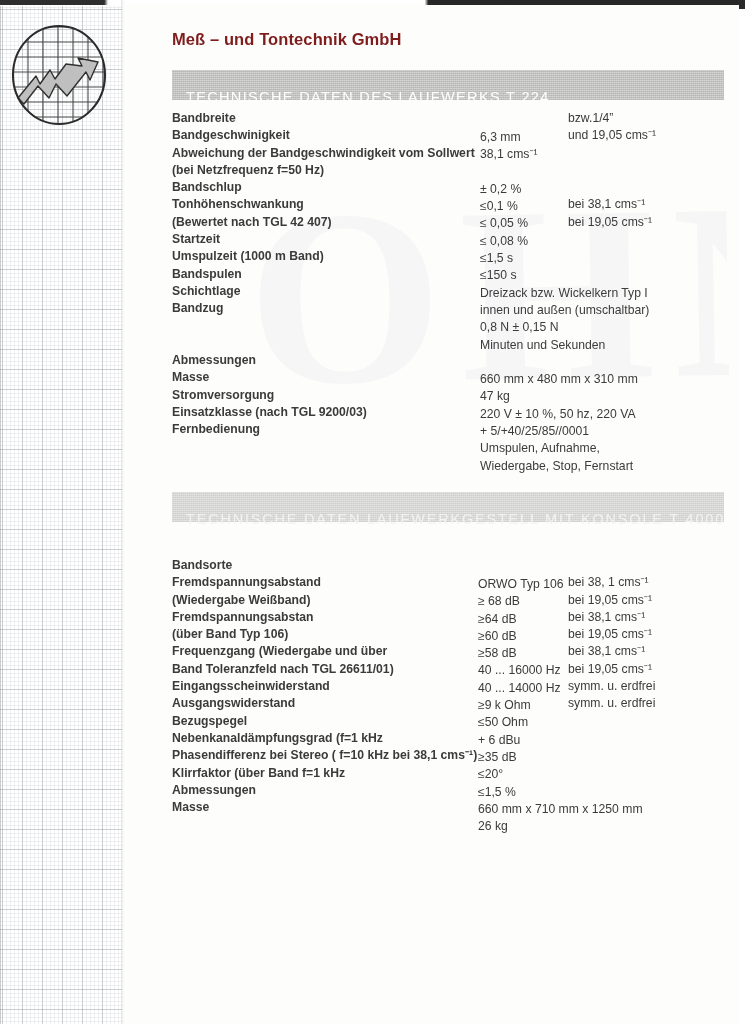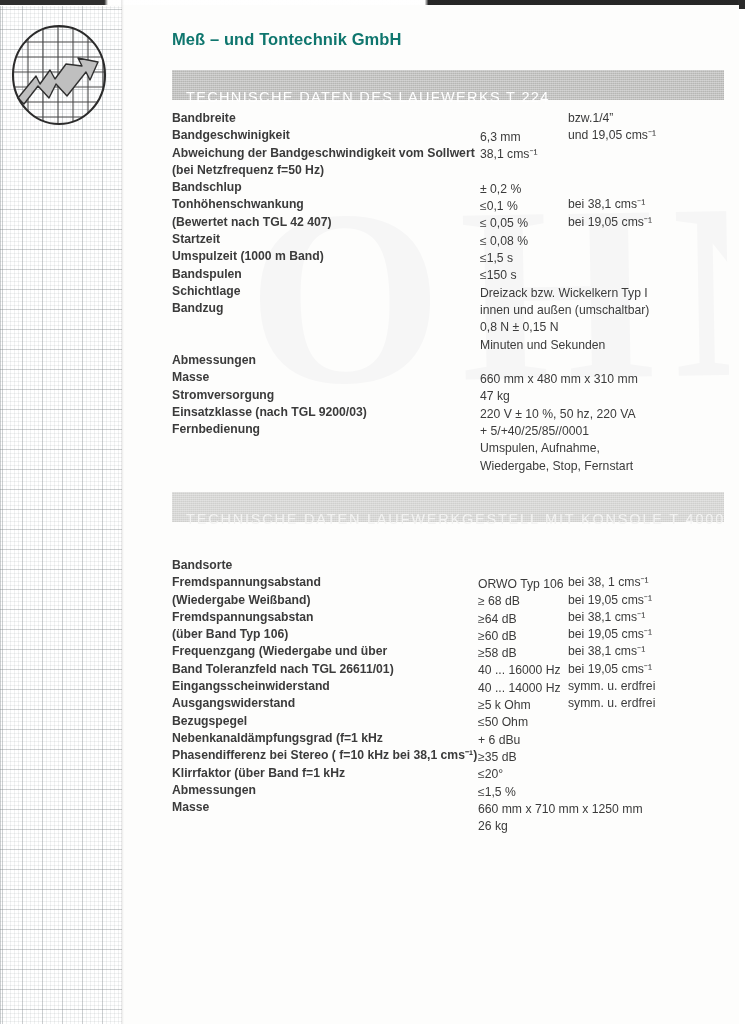--- a/index.html
+++ b/index.html
@@ -100,21 +100,21 @@
     height: 1024px;
   }
 
   .company-name {
     position: absolute;
     left: 2px;
     top: 30px;
     font-size: 16.5px;
     font-weight: bold;
     letter-spacing: .1px;
-    color: #0f766e;
+    color: #7f1d1d;
     white-space: nowrap;
   }
 
   
   .section-bar {
     position: absolute;
     left: 2px;
     width: 552px;
     height: 30px;
     background-color: #b6b6b4;
@@ -357,21 +357,21 @@
           <span class="c-value">40 ... 16000 Hz</span>
           <span class="c-note">bei 38,1 cms⁻¹</span>
         </div>
         <div class="spec-row">
           <span class="c-label">Band Toleranzfeld nach TGL 26611/01)</span>
           <span class="c-value">40 ... 14000 Hz</span>
           <span class="c-note">bei 19,05 cms⁻¹</span>
         </div>
         <div class="spec-row">
           <span class="c-label">Eingangsscheinwiderstand</span>
-          <span class="c-value">≥5 k Ohm</span>
+          <span class="c-value">≥9 k Ohm</span>
           <span class="c-note">symm. u. erdfrei</span>
         </div>
         <div class="spec-row">
           <span class="c-label">Ausgangswiderstand</span>
           <span class="c-value">≤50 Ohm</span>
           <span class="c-note">symm. u. erdfrei</span>
         </div>
         <div class="spec-row">
           <span class="c-label">Bezugspegel</span>
           <span class="c-value">+ 6 dBu</span>

